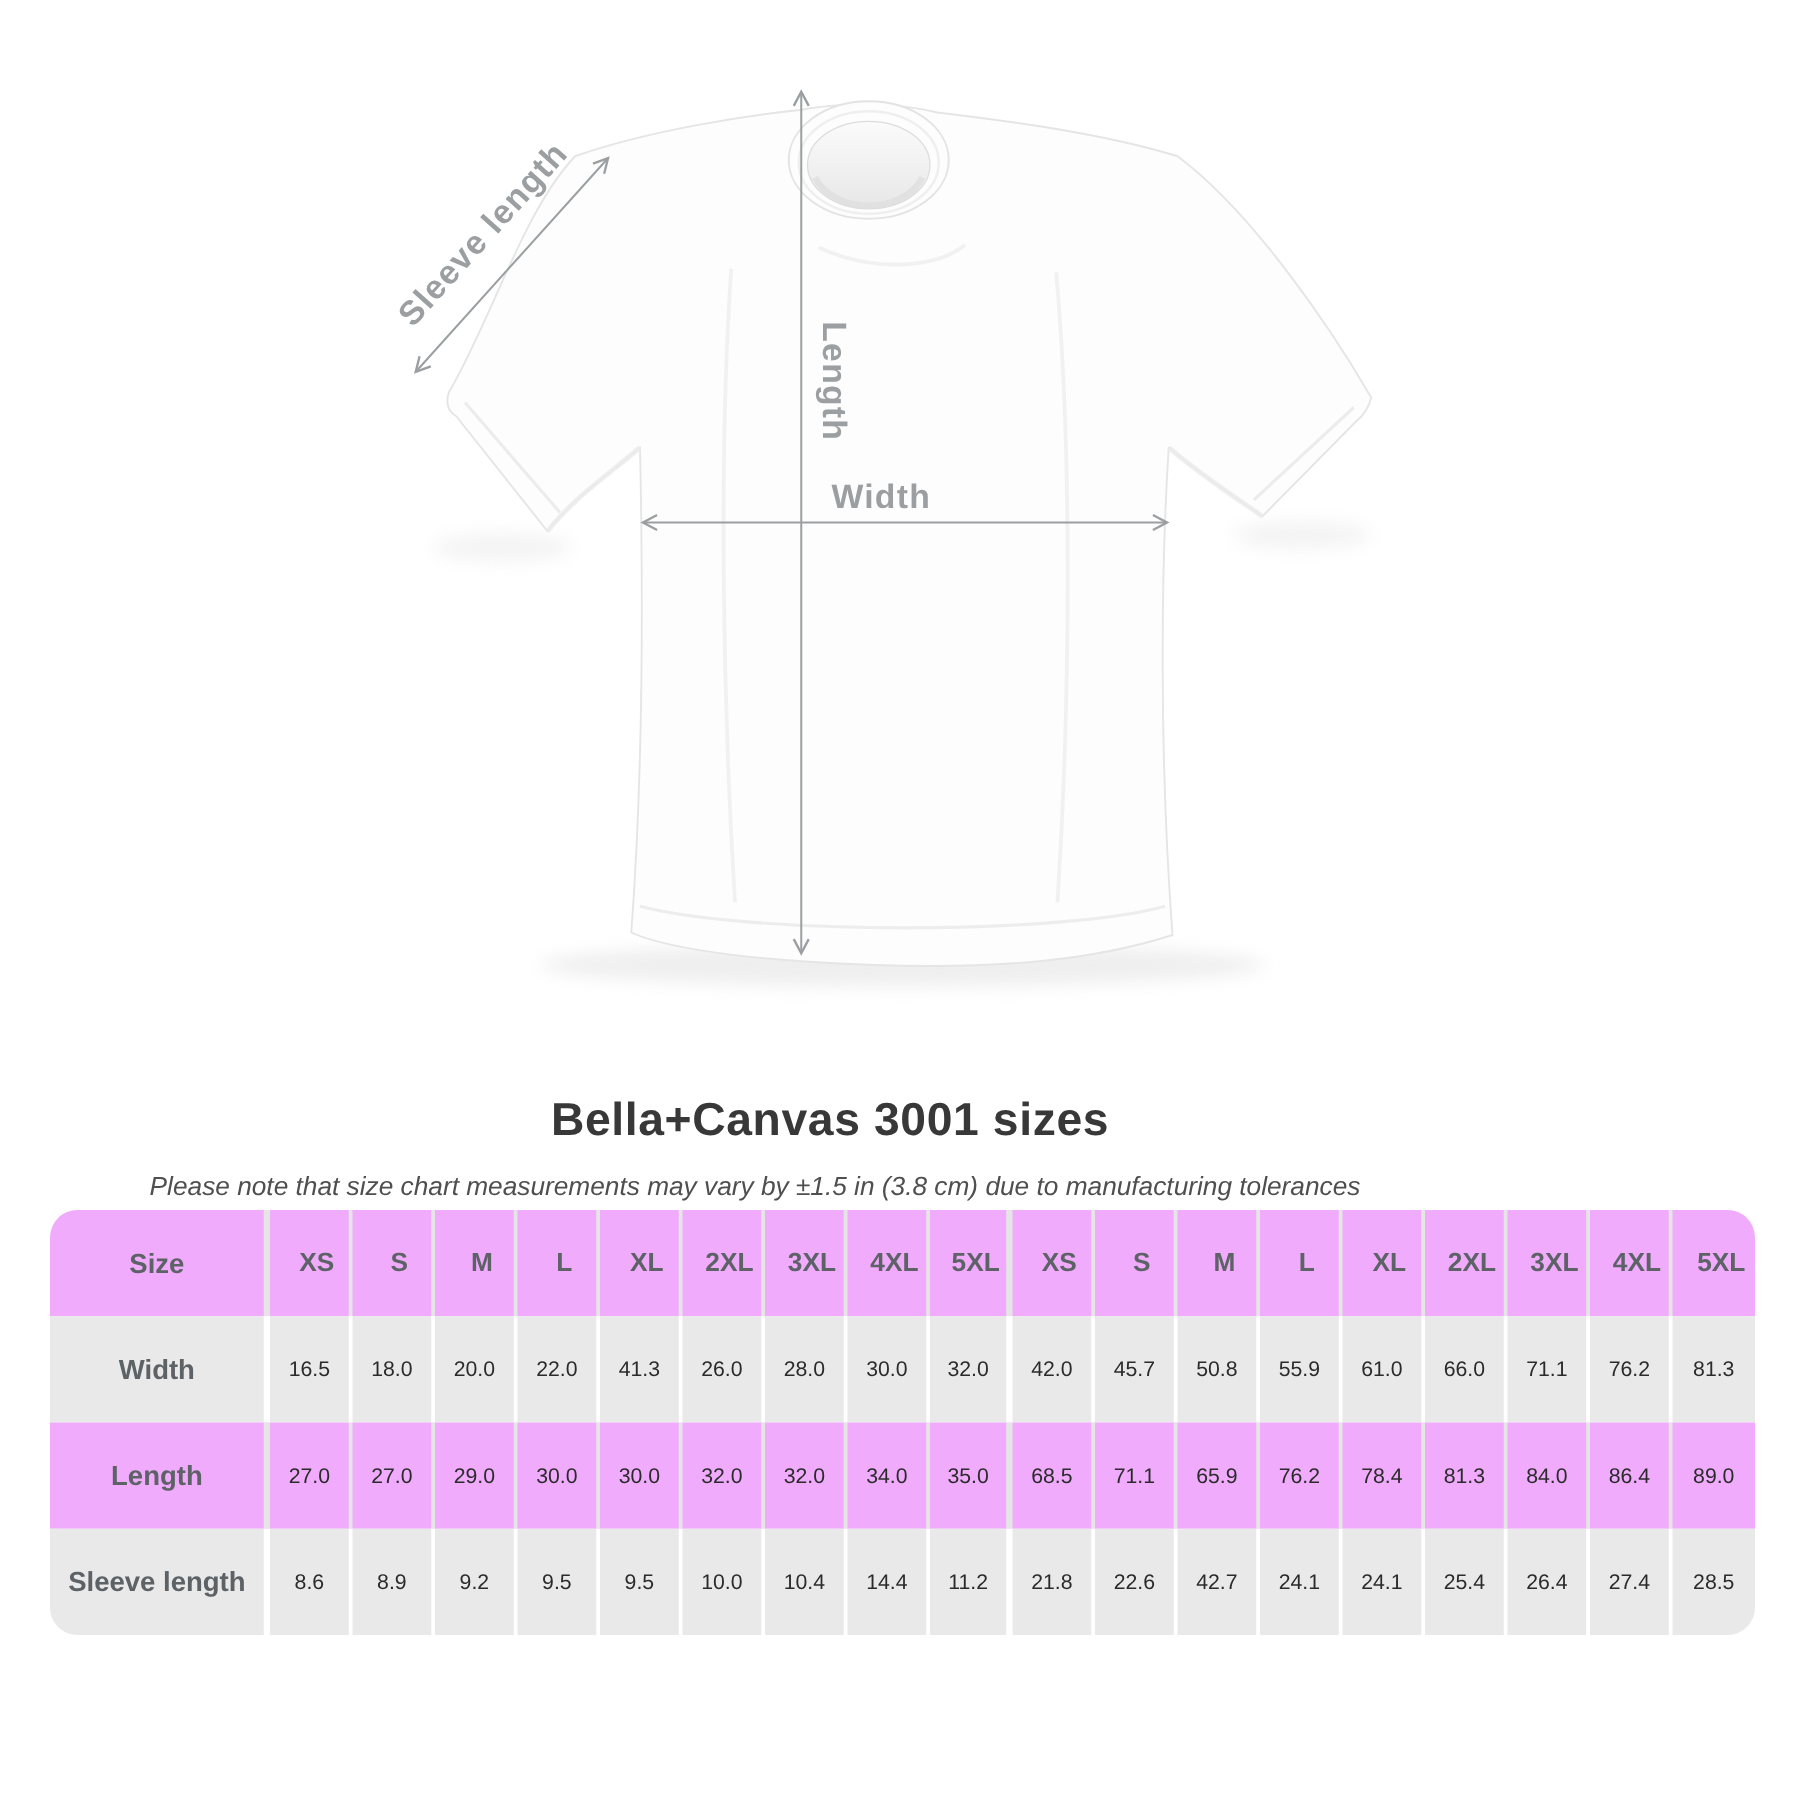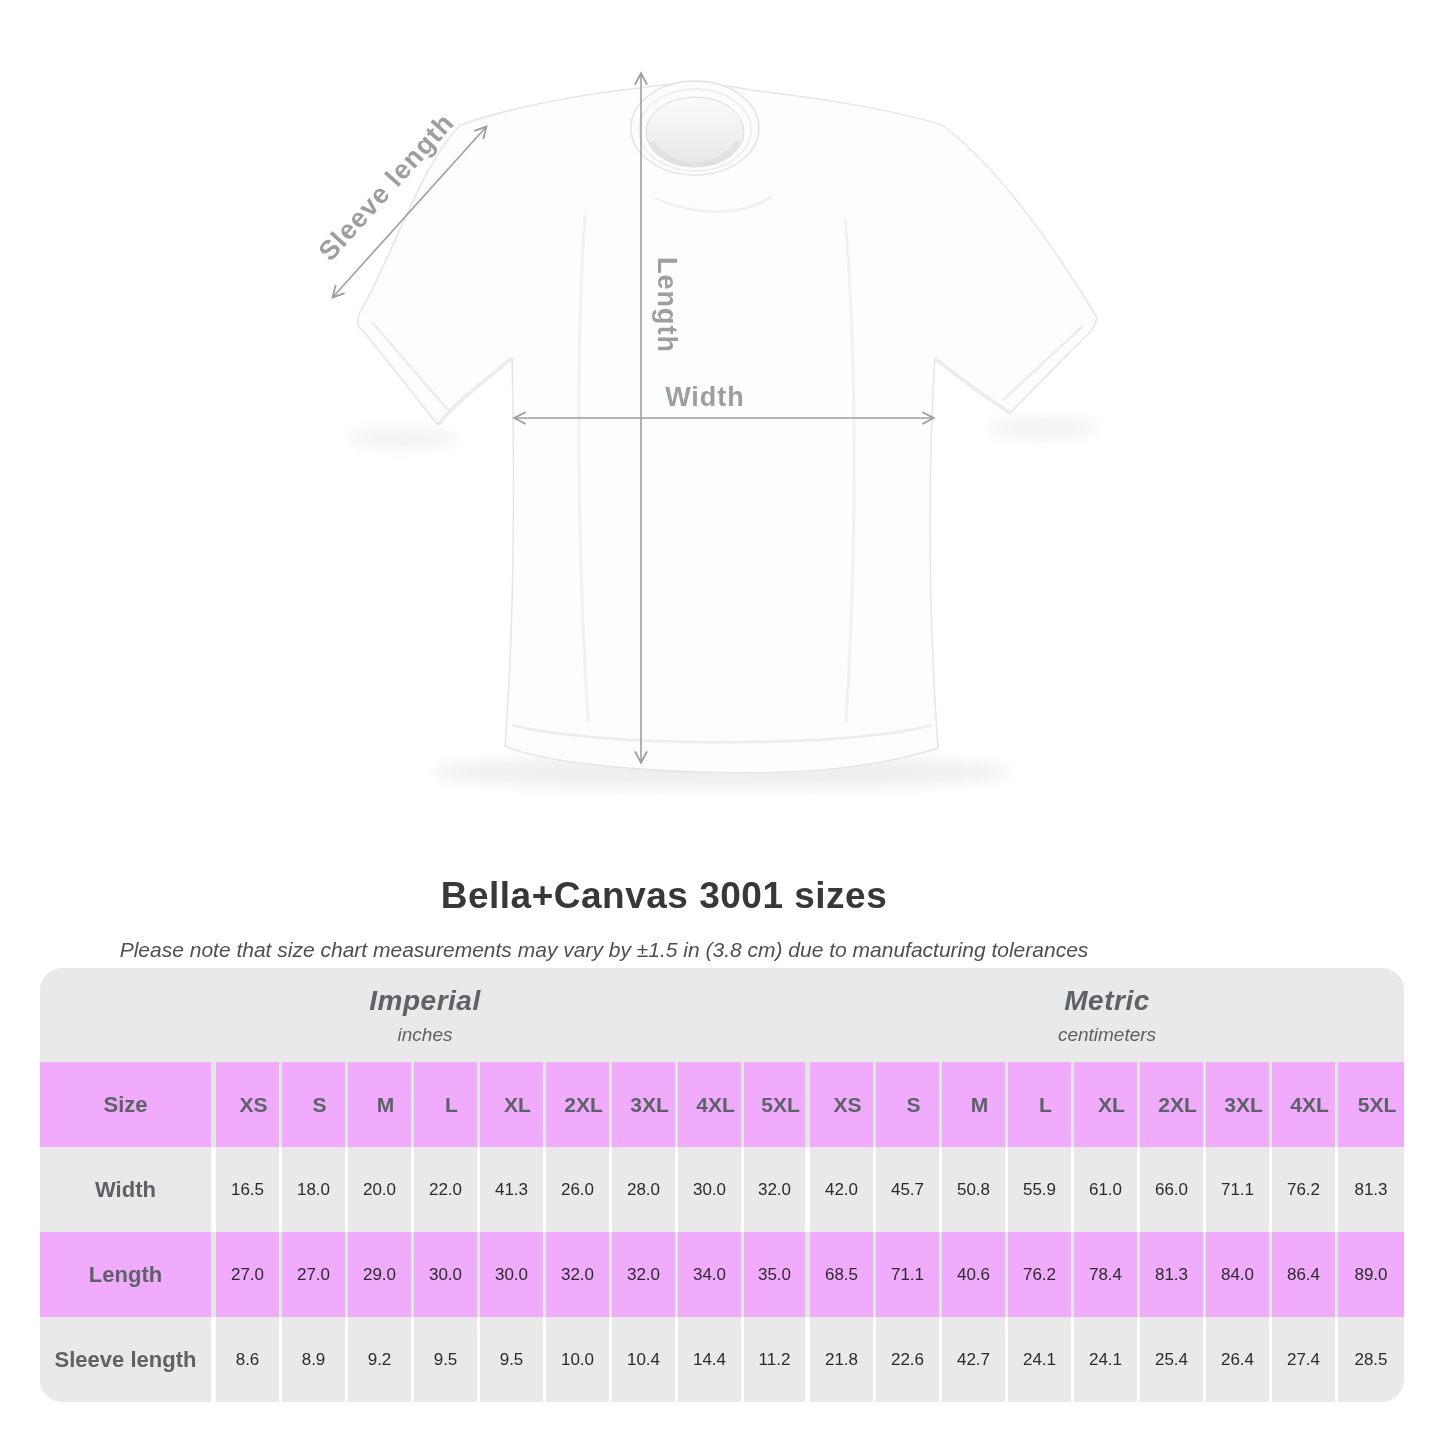--- a/index.html
+++ b/index.html
@@ -121,30 +121,20 @@
 
     <text class="dlabel" x="658" y="305" text-anchor="middle" transform="rotate(90 658 305)">Length</text>
     <text class="dlabel" x="705" y="406" text-anchor="middle">Width</text>
     <text class="dlabel" x="393" y="193" text-anchor="middle" transform="rotate(-48 393 193)">Sleeve length</text>
   </svg>
 
   <h1 class="page-title">Bella+Canvas 3001 sizes</h1>
   <p class="page-sub">Please note that size chart measurements may vary by ±1.5 in (3.8 cm) due to manufacturing tolerances</p>
 
   <div class="size-table">
-    <div class="band">
-      <div class="bcell band-left">
-        <div class="band-title">Imperial</div>
-        <div class="band-unit">inches</div>
-      </div>
-      <div class="bcell band-right">
-        <div class="band-title">Metric</div>
-        <div class="band-unit">centimeters</div>
-      </div>
-    </div>
     <div id="size-grid">
         <div class="t-row row-white">
           <div class="cell label">Size</div>
           <div class="cell colhead">XS</div>
           <div class="cell colhead">S</div>
           <div class="cell colhead">M</div>
           <div class="cell colhead">L</div>
           <div class="cell colhead">XL</div>
           <div class="cell colhead">2XL</div>
           <div class="cell colhead">3XL</div>
@@ -187,21 +177,21 @@
           <div class="cell val">27.0</div>
           <div class="cell val">29.0</div>
           <div class="cell val">30.0</div>
           <div class="cell val">30.0</div>
           <div class="cell val">32.0</div>
           <div class="cell val">32.0</div>
           <div class="cell val">34.0</div>
           <div class="cell val secEnd">35.0</div>
           <div class="cell val">68.5</div>
           <div class="cell val">71.1</div>
-          <div class="cell val">40.6</div>
+          <div class="cell val">65.9</div>
           <div class="cell val">76.2</div>
           <div class="cell val">78.4</div>
           <div class="cell val">81.3</div>
           <div class="cell val">84.0</div>
           <div class="cell val">86.4</div>
           <div class="cell val">89.0</div>
         </div>
         <div class="t-row row-gray">
           <div class="cell label">Sleeve length</div>
           <div class="cell val">8.6</div>

